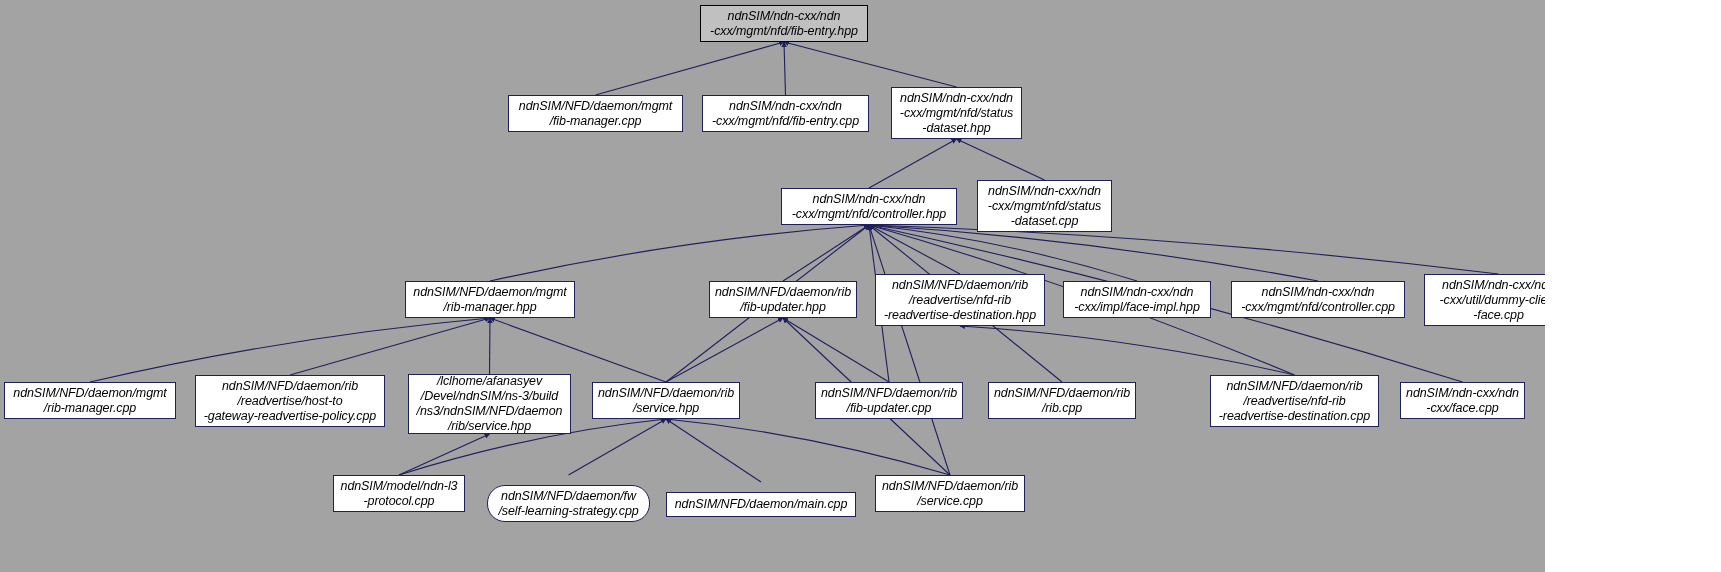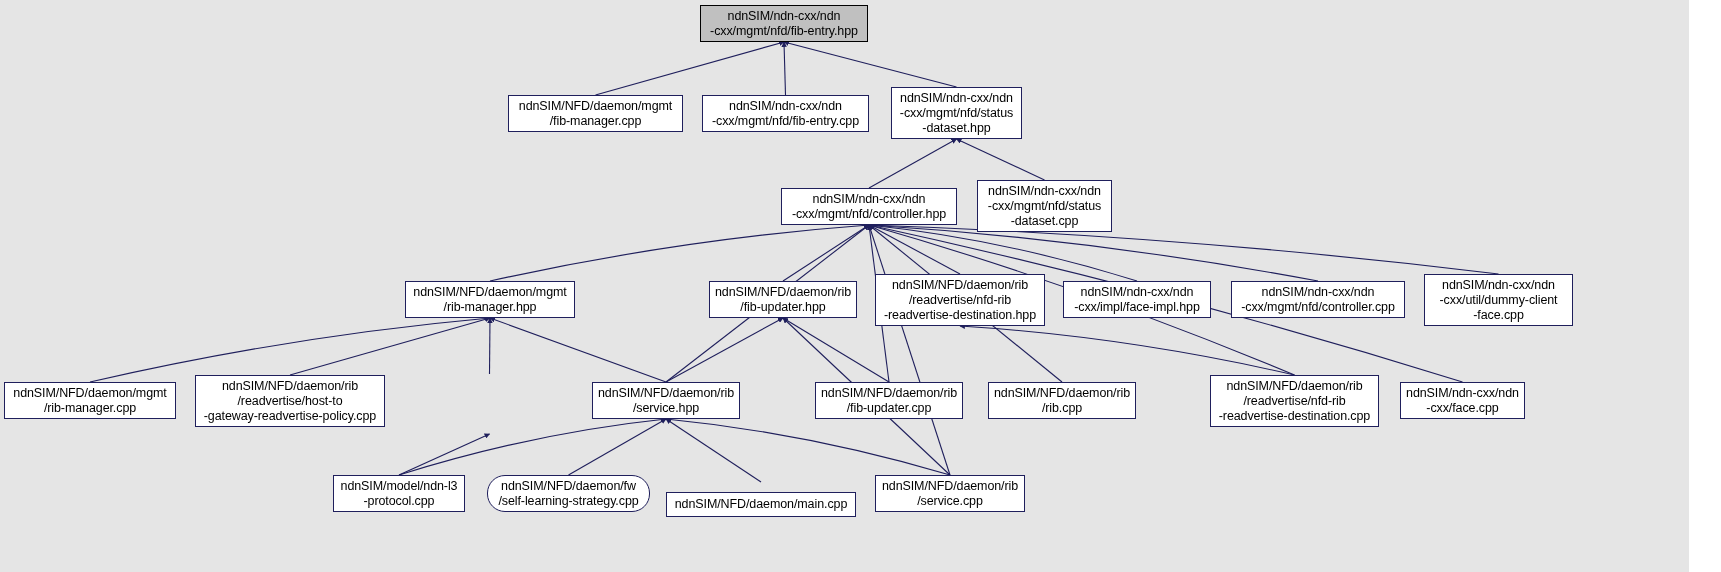--- a/index.html
+++ b/index.html
@@ -2,25 +2,26 @@
 <html><head>
 <meta charset="utf-8">
 <style>
   html, body {
     margin: 0;
     padding: 0;
     background: #ffffff;
   }
   #graph {
     position: relative;
-    width: 1689px;
+    width: 1545px;
     height: 572px;
-    background: #e5e5e5;
+    background: #a3a3a3;
     font-family: "Liberation Sans", sans-serif;
     overflow: hidden;
+    font-style: italic;
   }
   #edges {
     position: absolute;
     left: 0;
     top: 0;
     width: 1721px;
     height: 572px;
     pointer-events: none;
   }
   .node {
@@ -124,31 +125,35 @@
     <div class="node thick" style="left: 1231px; top: 281px; width: 174px; height: 37px;"><span class="nlabel">ndnSIM/ndn-cxx/ndn
 -cxx/mgmt/nfd/controller.cpp</span></div>
     <div class="node thick" style="left: 1424px; top: 274px; width: 149px; height: 52px;"><span class="nlabel">ndnSIM/ndn-cxx/ndn
 -cxx/util/dummy-client
 -face.cpp</span></div>
     <div class="node thick" style="left: 4px; top: 382px; width: 172px; height: 37px;"><span class="nlabel">ndnSIM/NFD/daemon/mgmt
 /rib-manager.cpp</span></div>
     <div class="node thick" style="left: 195px; top: 375px; width: 190px; height: 52px;"><span class="nlabel">ndnSIM/NFD/daemon/rib
 /readvertise/host-to
 -gateway-readvertise-policy.cpp</span></div>
+    <div class="node thick" style="left: 408px; top: 374px; width: 163px; height: 60px;"><span class="nlabel">/lclhome/afanasyev
+/Devel/ndnSIM/ns-3/build
+/ns3/ndnSIM/NFD/daemon
+/rib/service.hpp</span></div>
     <div class="node thick" style="left: 592px; top: 382px; width: 148px; height: 37px;"><span class="nlabel">ndnSIM/NFD/daemon/rib
 /service.hpp</span></div>
     <div class="node thick" style="left: 815px; top: 382px; width: 148px; height: 37px;"><span class="nlabel">ndnSIM/NFD/daemon/rib
 /fib-updater.cpp</span></div>
     <div class="node thick" style="left: 988px; top: 382px; width: 148px; height: 37px;"><span class="nlabel">ndnSIM/NFD/daemon/rib
 /rib.cpp</span></div>
     <div class="node thick" style="left: 1210px; top: 375px; width: 169px; height: 52px;"><span class="nlabel">ndnSIM/NFD/daemon/rib
 /readvertise/nfd-rib
 -readvertise-destination.cpp</span></div>
     <div class="node thick" style="left: 1400px; top: 382px; width: 125px; height: 37px;"><span class="nlabel">ndnSIM/ndn-cxx/ndn
 -cxx/face.cpp</span></div>
     <div class="node thick" style="left: 333px; top: 475px; width: 132px; height: 37px;"><span class="nlabel">ndnSIM/model/ndn-l3
 -protocol.cpp</span></div>
-    <div class="node thick" style="left: 487px; top: 475px; width: 163px; height: 37px; border-radius: 18px;"><span class="nlabel">ndnSIM/NFD/daemon/fw
+    <div class="node thick" style="left: 487px; top: 485px; width: 163px; height: 37px; border-radius: 18px;"><span class="nlabel">ndnSIM/NFD/daemon/fw
 /self-learning-strategy.cpp</span></div>
     <div class="node thick" style="left: 666px; top: 482px; width: 190px; height: 25px; margin-top: 10px;"><span class="nlabel">ndnSIM/NFD/daemon/main.cpp</span></div>
     <div class="node thick" style="left: 875px; top: 475px; width: 150px; height: 37px;"><span class="nlabel">ndnSIM/NFD/daemon/rib
 /service.cpp</span></div>
   </div>
 
 </body></html>

